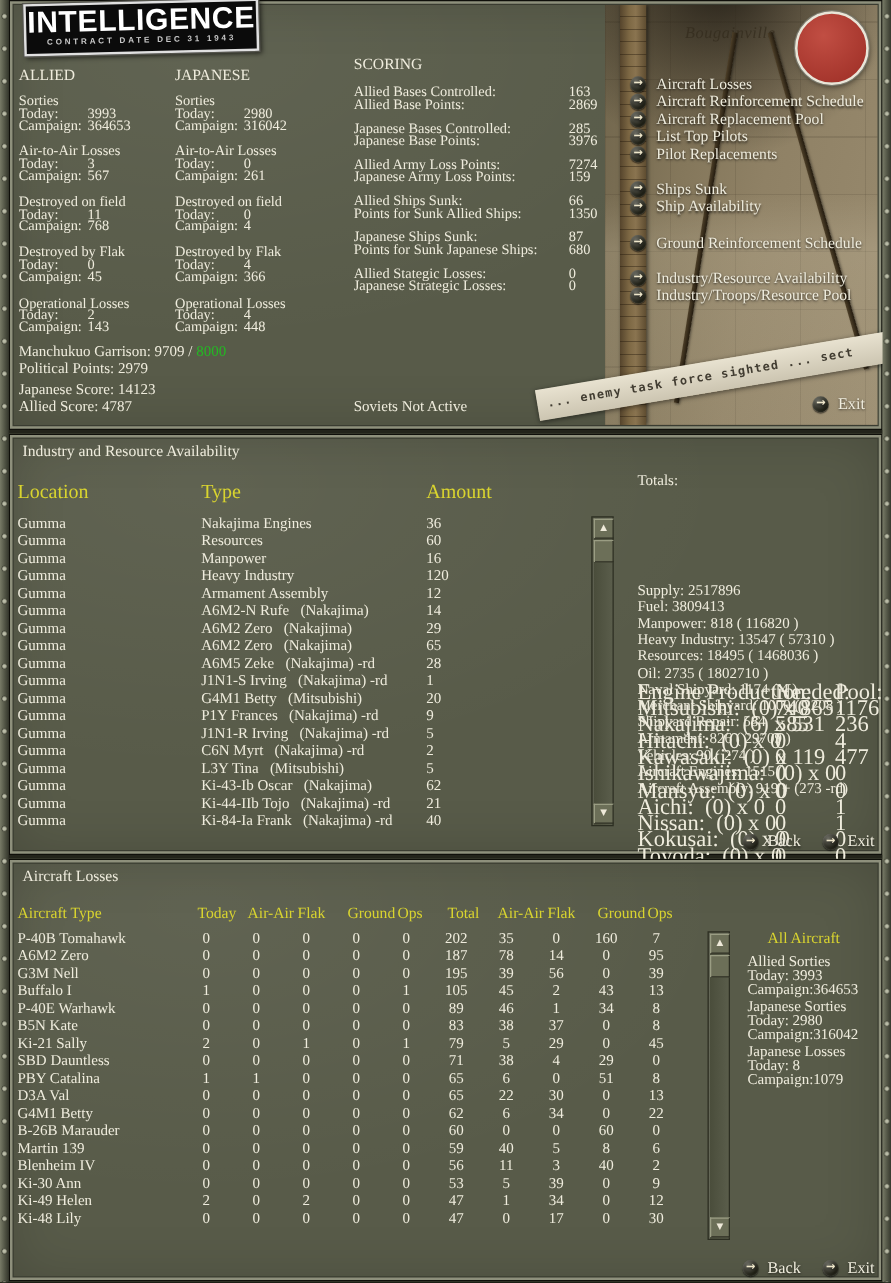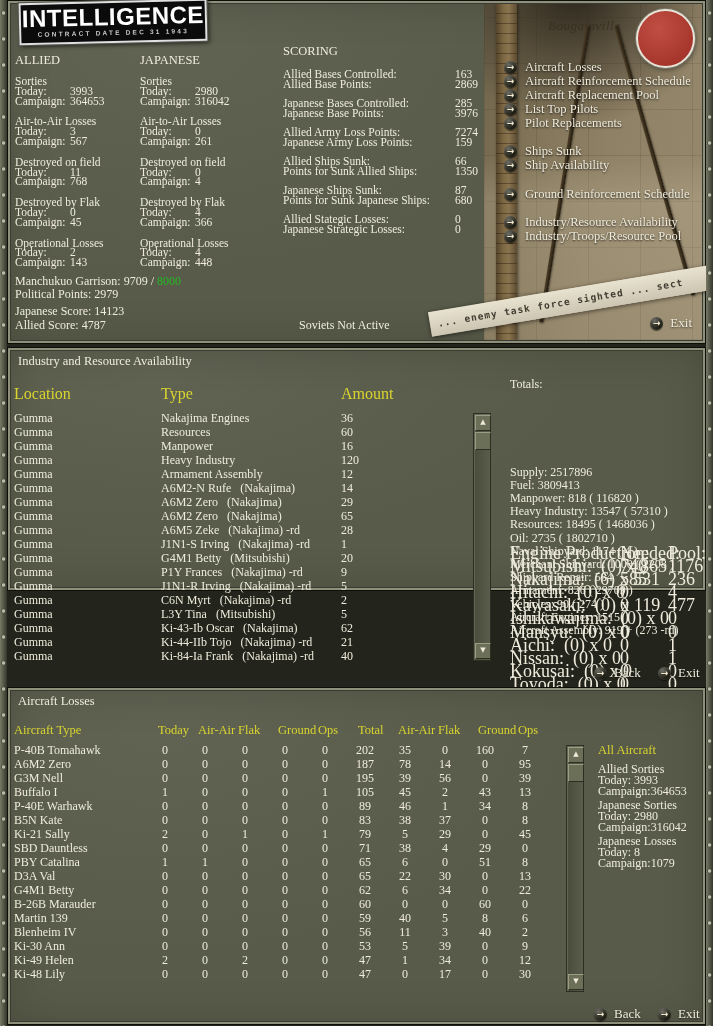--- a/index.html
+++ b/index.html
@@ -9,21 +9,21 @@
   .rivets{position:absolute;top:0;bottom:0;width:7px;z-index:6;
     background-image:radial-gradient(circle at 3.5px 13px,#b9bba6 0 1.3px,#3c3e31 2.2px,rgba(0,0,0,0) 2.6px),
       linear-gradient(90deg,#777a66,#4e5142 60%,#34362c);
     background-size:7px 26px,100% 100%;}
   .rivets.left{left:0}.rivets.right{right:0}
   
   .panel{position:absolute;left:7px;width:699px;
     background:radial-gradient(ellipse at 22% 12%,rgba(255,255,255,.05),rgba(0,0,0,0) 55%),#585b49;
     box-shadow:inset 0 0 0 1px #0f0f0a,inset 0 0 0 3px #8e907c,inset 0 0 0 4px #3a3c31,inset 0 0 45px rgba(0,0,0,.18);}
   .top-panel{top:0;height:344px}
-  .mid-panel{top:347px;height:244px}
+  .mid-panel{top:347px;height:337px}
   .bottom-panel{top:687px;height:338px}
   
   .plate{position:absolute;left:12px;top:1px;width:188px;height:42px;background:#0b0b0b;
     border:2px solid #e0e0e0;box-shadow:0 0 0 1px #55554d,2px 2px 4px rgba(0,0,0,.65);
     transform:rotate(-1.4deg);text-align:center;z-index:4;padding-top:2px;box-sizing:border-box;}
   .plate-title{font-family:"Liberation Sans",sans-serif;font-weight:bold;font-size:24px;line-height:24px;
     letter-spacing:.5px;color:#ffffff;white-space:nowrap;}
   .plate-sub{font-family:"Liberation Sans",sans-serif;font-size:6.5px;letter-spacing:2.2px;color:#c7c7c7;font-weight:bold;}
   
   .yellow{color:#d9d42f}
@@ -34,21 +34,21 @@
   .sl{height:9.8px;white-space:nowrap;}
   .sl .lbl{display:inline-block;min-width:55px;}
   .stat-group{margin-bottom:11px;}
   .scoring{position:absolute;left:276px;top:44px;font-size:11.5px;}
   .scoring .hdr{font-size:12.5px;height:24px;}
   .score-pair{margin-bottom:9.5px;}
   .score-row{display:flex;height:9.8px;white-space:nowrap;}
   .score-row .s-lbl{width:172px;}
   .garrison{position:absolute;left:8px;top:275px;font-size:12px;line-height:13px;}
   .scores{position:absolute;left:8px;top:305px;font-size:12px;line-height:13.5px;}
-  .soviets{position:absolute;left:276px;top:318px;font-size:12px;margin-left:16px;}
+  .soviets{position:absolute;left:276px;top:318px;font-size:12px;}
   
   .map{position:absolute;right:4px;top:4px;width:218px;height:336px;overflow:hidden;z-index:1;
     background:
       linear-gradient(180deg,rgba(0,0,0,0) 45%,rgba(214,203,176,.22) 58%,rgba(214,203,176,.12) 100%),
       repeating-linear-gradient(0deg,rgba(40,32,20,.12) 0 1px,rgba(0,0,0,0) 1px 46px),
       repeating-linear-gradient(90deg,rgba(40,32,20,.12) 0 1px,rgba(0,0,0,0) 1px 52px),
       radial-gradient(circle at 42% -6%,rgba(14,11,7,.8),rgba(0,0,0,0) 38%),
       linear-gradient(100deg,#70654c 0%,#84775b 30%,#8f8165 55%,#97896d 100%);}
   .ruler{position:absolute;left:12px;top:0;bottom:0;width:21px;z-index:2;
     background-image:repeating-linear-gradient(180deg,rgba(0,0,0,0) 0 9px,rgba(30,20,8,.4) 9px 10px),
@@ -100,21 +100,21 @@
     border-color:#9a9d83 #2c2e22 #2c2e22 #9a9d83;cursor:grab;box-sizing:content-box;}
   .mid-sb{left:466px;top:66px;height:248px;}
   .bot-sb{left:559px;top:58px;height:247px;}
   
   .loss-headers{position:absolute;left:7px;top:36px;display:grid;grid-template-columns:131px repeat(10,40px);font-size:12.5px;}
   .loss-headers .lh-num{padding-left:13px;white-space:nowrap;}
   .loss-rows{position:absolute;left:7px;top:56px;}
   .loss-rows .row{display:grid;grid-template-columns:131px repeat(10,40px);height:14px;font-size:12px;}
   .loss-rows .num{text-align:center;}
   .summary{position:absolute;left:591px;top:56px;font-size:12px;}
-  .summary .s-hdr{font-size:12.5px;height:19px;}
+  .summary .s-hdr{font-size:12.5px;height:19px;margin-left:16px;}
   .sum-group{margin-bottom:3px;}
   .sum-line{height:11px;white-space:nowrap;}
   .sum-line .lbl{display:inline-block;min-width:36px;}
 </style>
 </head>
 <body>
 
 <div class="screen">
   <div class="rivets left"></div>
   <div class="rivets right"></div>

